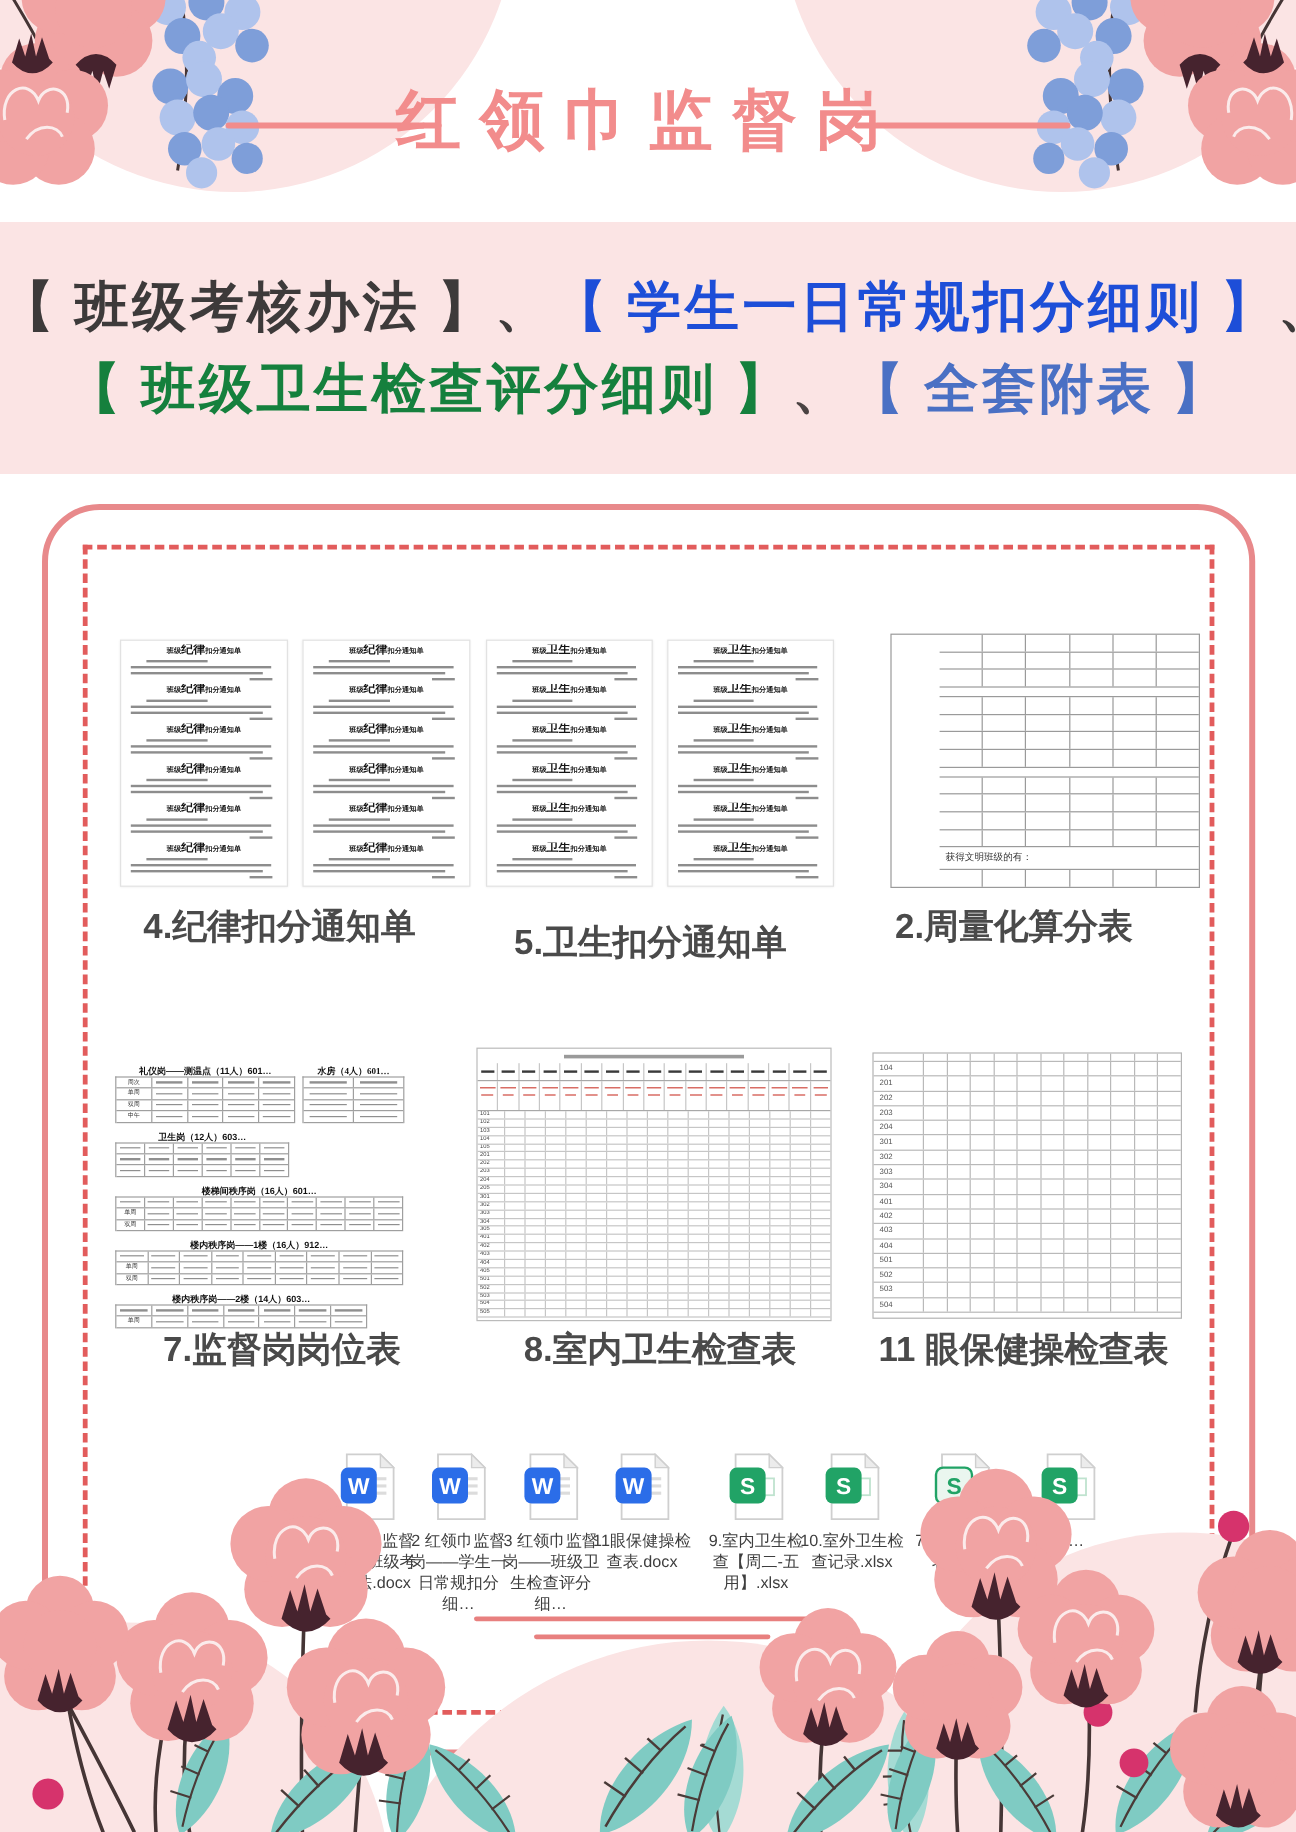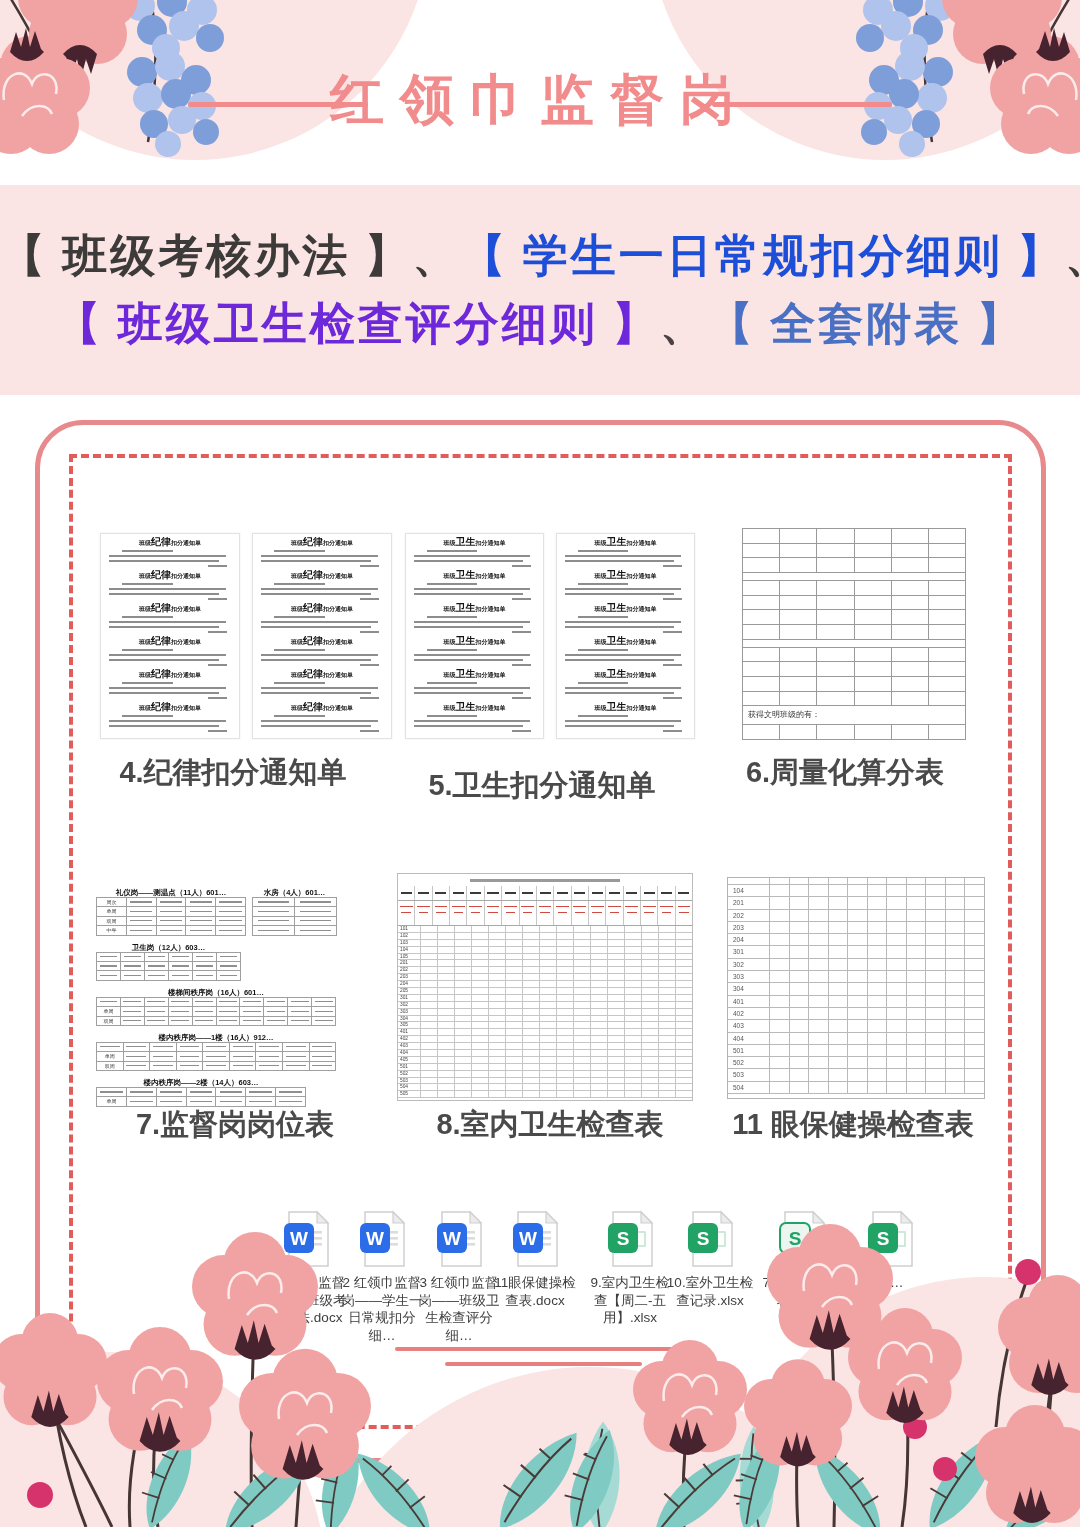--- a/index.html
+++ b/index.html
@@ -149,21 +149,21 @@
   </svg>
 
   <div class="title-row">
     <span class="tline left"></span>
     <h1 class="page-title">红领巾监督岗</h1>
     <span class="tline right"></span>
   </div>
 
   <div class="banner">
     <div class="banner-line" id="bl1"><span style="color: rgb(61, 58, 58);">【 班级考核办法 】</span><span style="color: rgb(61, 58, 58);">、</span><span style="color: #1d4ed8;">【 学生一日常规扣分细则 】</span><span style="color: rgb(61, 58, 58);">、</span></div>
-    <div class="banner-line" id="bl2"><span style="color: #6d28d9;">【 班级卫生检查评分细则 】</span><span style="color: rgb(74, 66, 66);">、</span><span style="color: rgb(74, 112, 196);">【 全套附表 】</span></div>
+    <div class="banner-line" id="bl2"><span style="color: #15803d;">【 班级卫生检查评分细则 】</span><span style="color: rgb(74, 66, 66);">、</span><span style="color: rgb(74, 112, 196);">【 全套附表 】</span></div>
   </div>
 
   <div class="card">
     <div class="dotted"></div>
 
     <div class="thumb notice-thumb" id="thumb1" style="left:60px;top:108px;width:292px;height:206px;">
         <div class="npage">
           <div class="slip">
             <div class="slip-title"><span>班级</span><span class="key">纪律</span><span>扣分通知单</span></div>
             <div class="sl sl-a"></div>
@@ -335,21 +335,21 @@
           </div>
           <div class="slip">
             <div class="slip-title"><span>班级</span><span class="key">卫生</span><span>扣分通知单</span></div>
             <div class="sl sl-a"></div>
             <div class="sl sl-b"></div>
             <div class="sl sl-c"></div>
             <div class="sl sl-d"></div>
           </div>
         </div>
       </div>
-    <div class="thumb" id="thumb3" style="left:702px;top:103px;width:224px;height:212px;">
+    <div class="thumb" id="thumb3" style="left:702px;top:103px;width:258px;height:212px;padding-left:40px;">
         <div class="wrow">
           <div class="wcell"></div>
           <div class="wcell"></div>
           <div class="wcell"></div>
           <div class="wcell"></div>
           <div class="wcell"></div>
           <div class="wcell"></div>
         </div>
         <div class="wrow">
           <div class="wcell"></div>
@@ -439,21 +439,21 @@
           <div class="wcell"></div>
           <div class="wcell"></div>
           <div class="wcell"></div>
           <div class="wcell"></div>
           <div class="wcell"></div>
         </div>
       </div>
 
     <span class="plabel" style="left:193px;top:328px;">4.纪律扣分通知单</span>
     <span class="plabel" style="left:502px;top:328px;margin-top:13px;">5.卫生扣分通知单</span>
-    <span class="plabel" style="left:805px;top:328px;">6.周量化算分表</span>
+    <span class="plabel" style="left:805px;top:328px;">2.周量化算分表</span>
 
     <div class="thumb" id="thumb4" style="left:53px;top:458px;width:256px;height:214px;">
         <div class="dsec" style="width: 60%;">
           <div class="dhead">礼仪岗——测温点（11人）601…</div>
           <div class="dgrid">
             <div class="drow">
               <div class="dcell">周次</div>
               <div class="dcell">
                 <div class="dash"></div>
               </div>
@@ -507,21 +507,21 @@
               </div>
               <div class="dcell">
                 <div class="dash"></div>
               </div>
               <div class="dcell">
                 <div class="dash"></div>
               </div>
             </div>
           </div>
         </div>
-        <div class="dsec" style="width: 34%;">
+        <div class="dsec" style="width: 34%; font-family: Liberation Serif, serif;">
           <div class="dhead">水房（4人）601…</div>
           <div class="dgrid">
             <div class="drow">
               <div class="dcell">
                 <div class="dash"></div>
               </div>
               <div class="dcell">
                 <div class="dash"></div>
               </div>
             </div>

